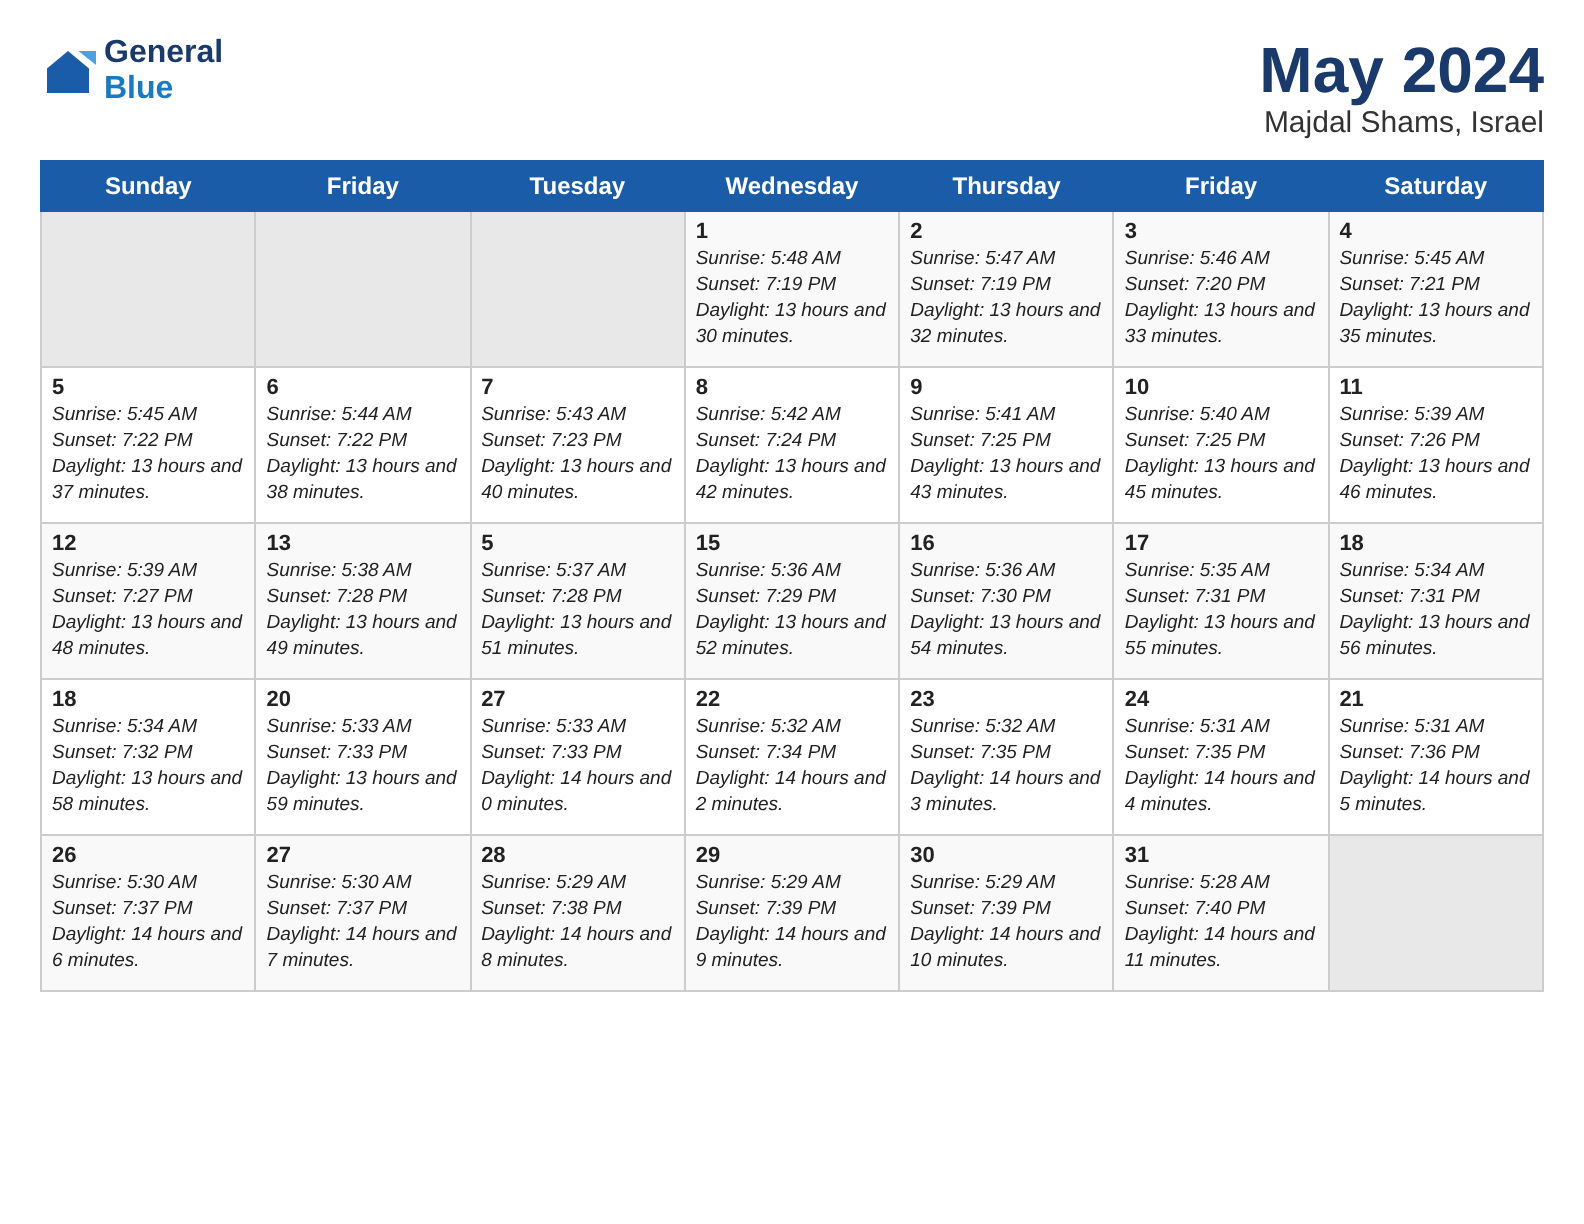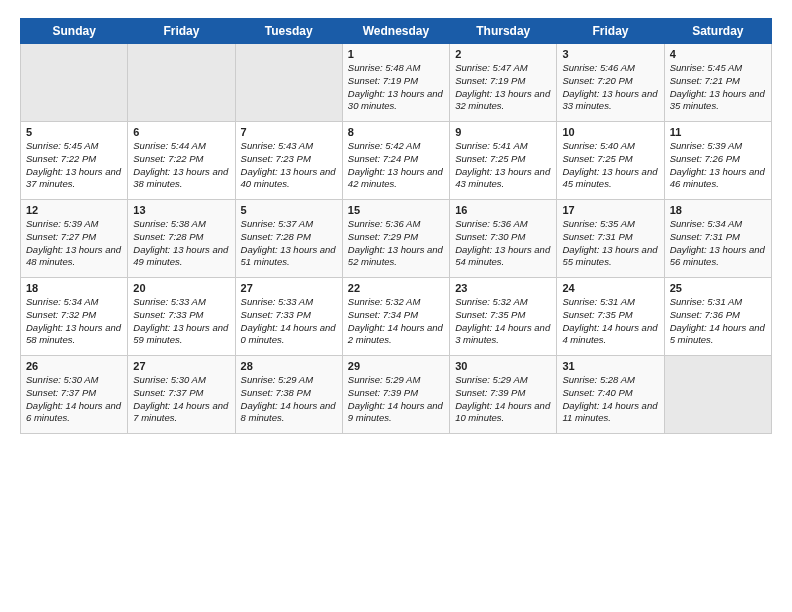--- a/index.html
+++ b/index.html
@@ -94,20 +94,36 @@
       font-size: 9.5px;
       line-height: 1.35;
       color: #222;
       font-style: italic;
     }
   </style>
 </head>
 <body>
 
 <div class="page">
+  <div class="header">
+    <div class="logo">
+      <svg class="logo-icon" viewBox="0 0 32 32">
+        <polygon points="16,4 28,14 28,28 4,28 4,14" fill="#1a5ca8"></polygon>
+        <polygon points="22,4 32,12 32,4" fill="#4aa0e0"></polygon>
+      </svg>
+      <div style="display:flex;flex-direction:column;line-height:1.1">
+        <span class="logo-text" style="color:#1a3a6b;font-weight:bold;font-size:16px;">General</span>
+        <span class="logo-text" style="color:#1a7abf;font-weight:bold;font-size:16px;">Blue</span>
+      </div>
+    </div>
+    <div class="title-block">
+      <div class="month-title">May 2024</div>
+      <div class="location">Majdal Shams, Israel</div>
+    </div>
+  </div>
 
   <table class="calendar">
     <thead>
       <tr>
       <th>Sunday</th>
           <th>Friday</th>
           <th>Tuesday</th>
           <th>Wednesday</th>
           <th>Thursday</th>
           <th>Friday</th>
@@ -215,21 +231,21 @@
           </td>
           <td>
             <span class="day-number">23</span>
             <div class="cell-text">Sunrise: 5:32 AM<br>Sunset: 7:35 PM<br>Daylight: 14 hours and 3 minutes.</div>
           </td>
           <td>
             <span class="day-number">24</span>
             <div class="cell-text">Sunrise: 5:31 AM<br>Sunset: 7:35 PM<br>Daylight: 14 hours and 4 minutes.</div>
           </td>
           <td>
-            <span class="day-number">25</span>
+            <span class="day-number">21</span>
             <div class="cell-text">Sunrise: 5:31 AM<br>Sunset: 7:36 PM<br>Daylight: 14 hours and 5 minutes.</div>
           </td>
         </tr>
         <tr>
           <td>
             <span class="day-number">26</span>
             <div class="cell-text">Sunrise: 5:30 AM<br>Sunset: 7:37 PM<br>Daylight: 14 hours and 6 minutes.</div>
           </td>
           <td>
             <span class="day-number">27</span>

